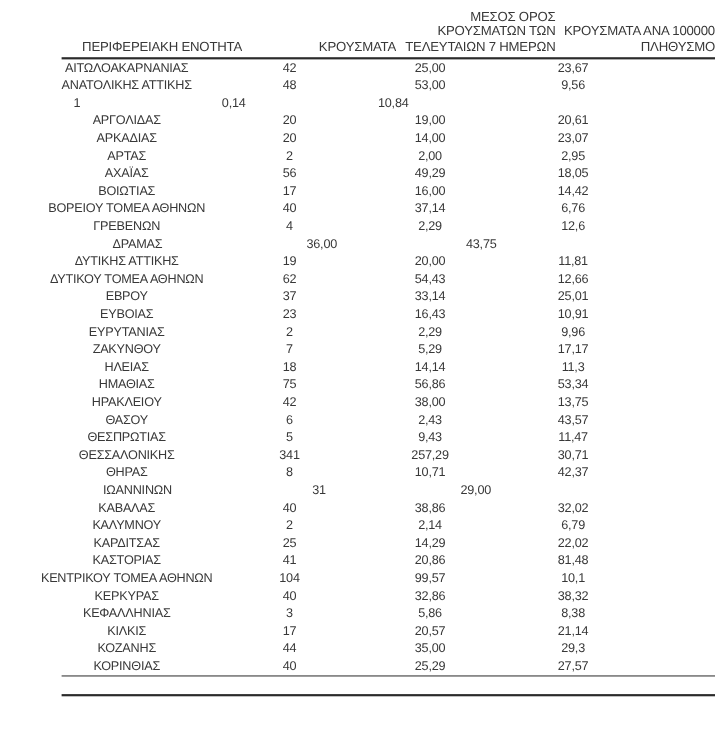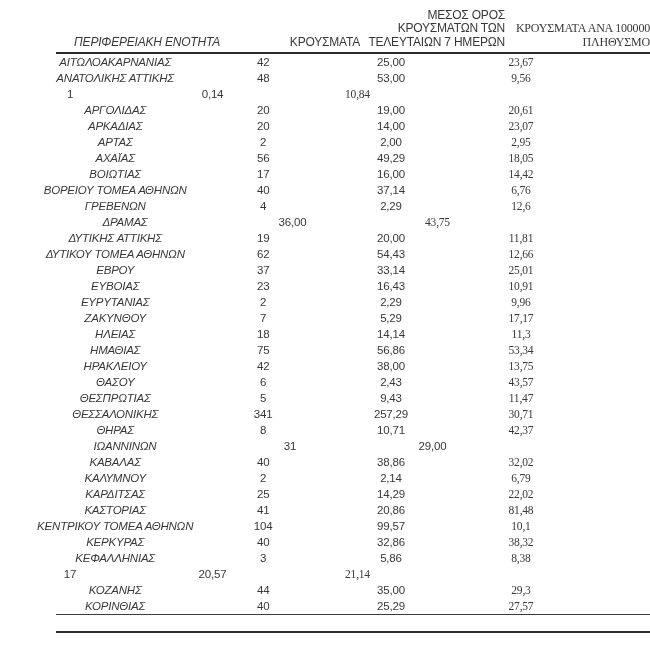--- a/index.html
+++ b/index.html
@@ -26,24 +26,24 @@
     display: flex;
     align-items: flex-end;
     padding-bottom: 3px;
     box-sizing: border-box;
   }
   .cell {
     text-align: center;
     box-sizing: border-box;
     overflow: hidden;
   }
-  .c1 { width: 190px; margin-left: 30px; font-style: italic; }
+  .c1 { width: 190px; margin-left: 30px; }
   .c2 { width: 140px; }
   .c3 { width: 145px; }
-  .c4 { width: 145px; font-family: Liberation Serif, serif; }
+  .c4 { width: 145px; }
   .hdr {
     font-size: 12px;
     line-height: 13.5px;
     white-space: pre-line;
     text-align: right;
   }
   .header-row .c1 { padding-left: 14px; }
   .rule {
     position: absolute;
     left: 56px;
@@ -299,20 +299,21 @@
   </div>
 
   <div class="row">
     <div class="cell c1">ΚΕΦΑΛΛΗΝΙΑΣ</div>
     <div class="cell c2">3</div>
     <div class="cell c3">5,86</div>
     <div class="cell c4">8,38</div>
   </div>
 
   <div class="row">
+    <div class="cell c1">ΚΙΛΚΙΣ</div>
     <div class="cell c2">17</div>
     <div class="cell c3">20,57</div>
     <div class="cell c4">21,14</div>
   </div>
 
   <div class="row">
     <div class="cell c1">ΚΟΖΑΝΗΣ</div>
     <div class="cell c2">44</div>
     <div class="cell c3">35,00</div>
     <div class="cell c4">29,3</div>

